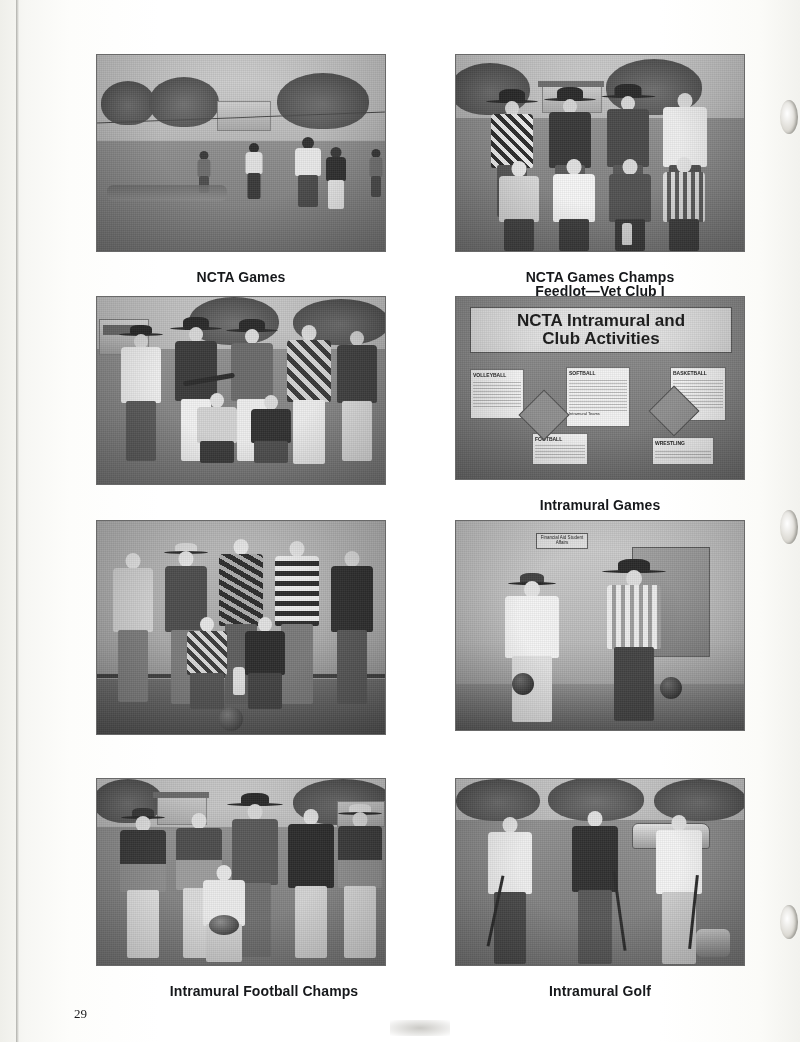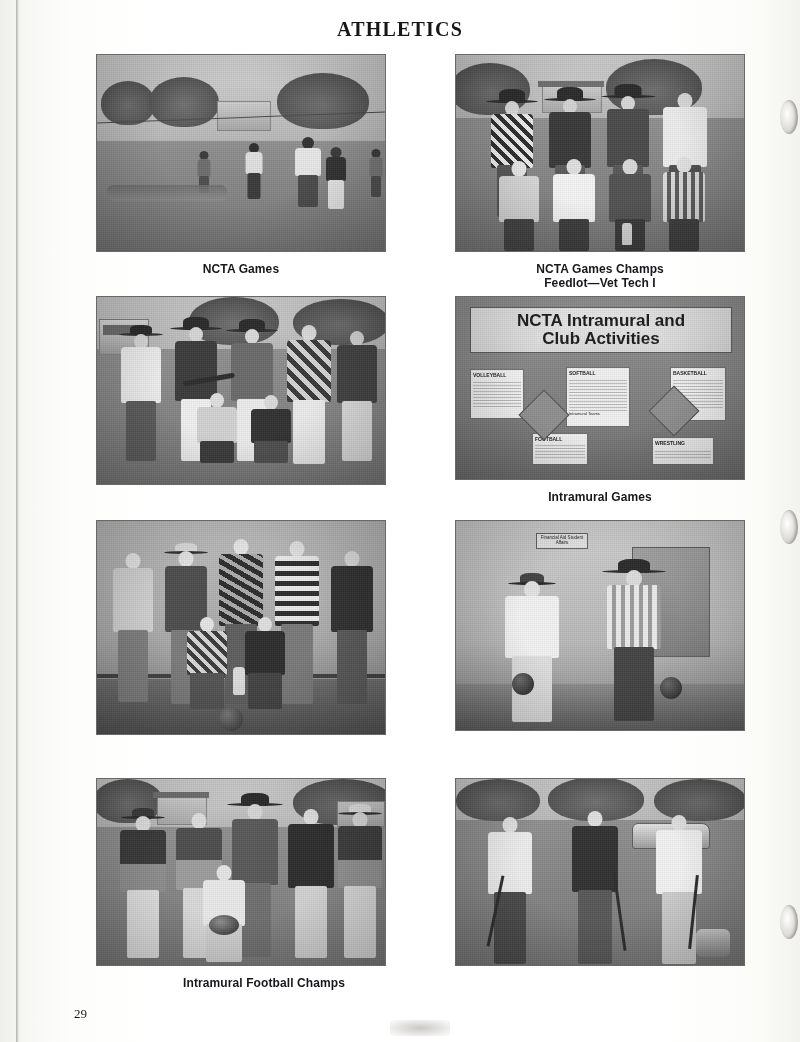--- a/index.html
+++ b/index.html
@@ -67,25 +67,25 @@
     left: 0;
     width: 800px;
   }
 
   .cell {
     position: absolute;
   }
 
   .caption {
     text-align: center;
-    font-size: 12px;
+    font-size: 14px;
     font-weight: bold;
     color: #16181b;
     line-height: 14px;
-    margin-top: 10px;
+    margin-top: 18px;
     letter-spacing: 0.1px;
   }
   .caption .line2 { display: block; }
 
   .photo {
     position: relative;
     overflow: hidden;
     border: 1px solid #6a6a66;
     background: #9a9c97;
     filter: grayscale(100%) contrast(104%);
@@ -236,21 +236,20 @@
 </head>
 <body>
 
 <div class="page">
 
   <div class="binding-edge"></div>
   <div class="spiral s1"></div>
   <div class="spiral s2"></div>
   <div class="spiral s3"></div>
 
-  <div class="title">ATHLETICS</div>
 
   <div class="grid">
 
     <div class="cell" style="left:96px; top:8px; width:290px;">
       <div class="photo" style="width:288px; height:196px;">
         <div class="sky" style="height:46%;"></div>
         <div class="ground" style="height:56%;"></div>
 
         <div class="tree" style="left:4px; top:26px; width:54px; height:44px;"></div>
         <div class="tree" style="left:52px; top:22px; width:70px; height:50px;"></div>
@@ -347,21 +346,21 @@
           <div class="torso" style="top:15px; width:42px; height:50px; background:repeating-linear-gradient(90deg,#d8dad4 0 4px,#5c5f57 4px 8px);"></div>
           <div class="legs" style="top:62px; width:30px; height:32px; background:#3f423b;"></div>
         </div>
 
         <div style="position:absolute; left:166px; top:168px; width:10px; height:22px; background:#d3d5cf; border-radius:3px 3px 1px 1px;"></div>
         <div class="grain"></div>
         <div class="vig"></div>
       </div>
       <div class="caption">
         <span>NCTA Games Champs</span>
-        <span class="line2">Feedlot—Vet Tech I</span>
+        <span class="line2">Feedlot—Vet Club I</span>
       </div>
     </div>
 
     <div class="cell" style="left:96px; top:250px; width:290px;">
       <div class="photo" style="width:288px; height:187px;">
         <div class="sky" style="height:30%;"></div>
         <div class="ground" style="height:72%;"></div>
         <div class="tree" style="left:92px; top:0px; width:90px; height:48px;"></div>
         <div class="tree" style="left:196px; top:2px; width:96px; height:46px;"></div>
 
@@ -618,19 +617,22 @@
         </div>
 
         <div style="position:absolute; left:38px; top:96px; width:3px; height:72px; background:#2f312b; transform:rotate(12deg);"></div>
         <div style="position:absolute; left:162px; top:92px; width:3px; height:80px; background:#2f312b; transform:rotate(-8deg);"></div>
         <div style="position:absolute; left:236px; top:96px; width:3px; height:74px; background:#2f312b; transform:rotate(6deg);"></div>
 
         <div style="position:absolute; left:240px; top:150px; width:34px; height:28px; background:linear-gradient(to bottom,#cacdc6,#83867f); border-radius:6px;"></div>
         <div class="grain"></div>
         <div class="vig"></div>
       </div>
+      <div class="caption">
+        <span>Intramural Golf</span>
+      </div>
     </div>
 
   </div>
 
   <div class="page-number">29</div>
   <div class="smudge"></div>
 </div>
 
 </body></html>

